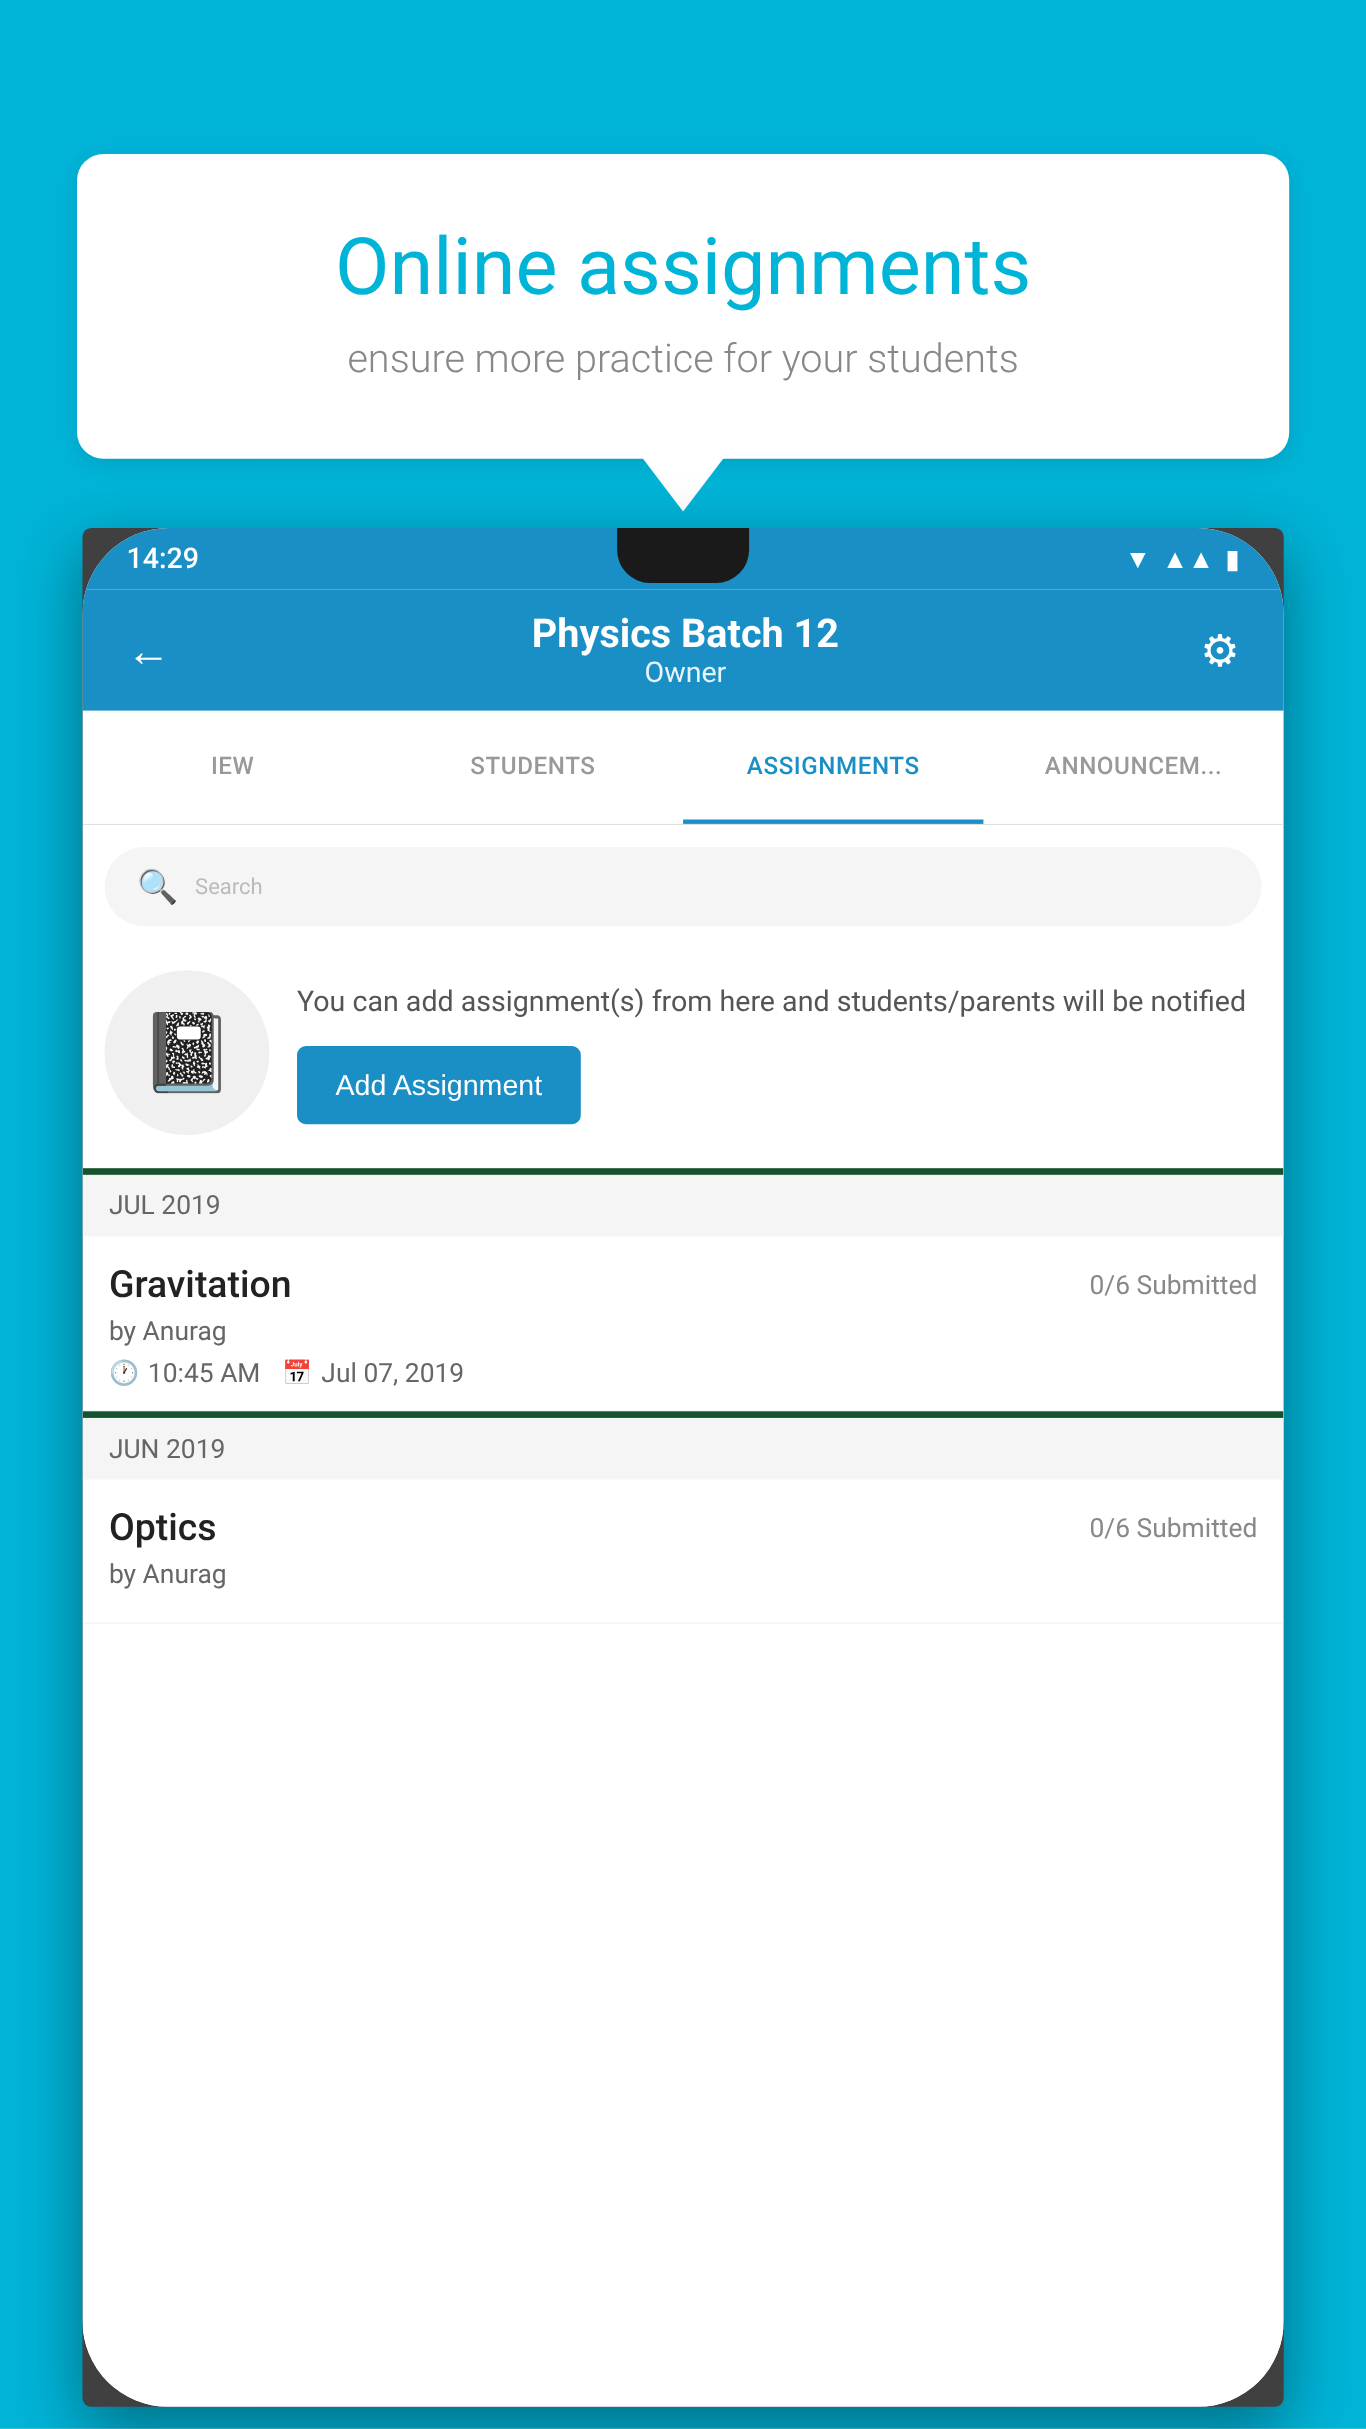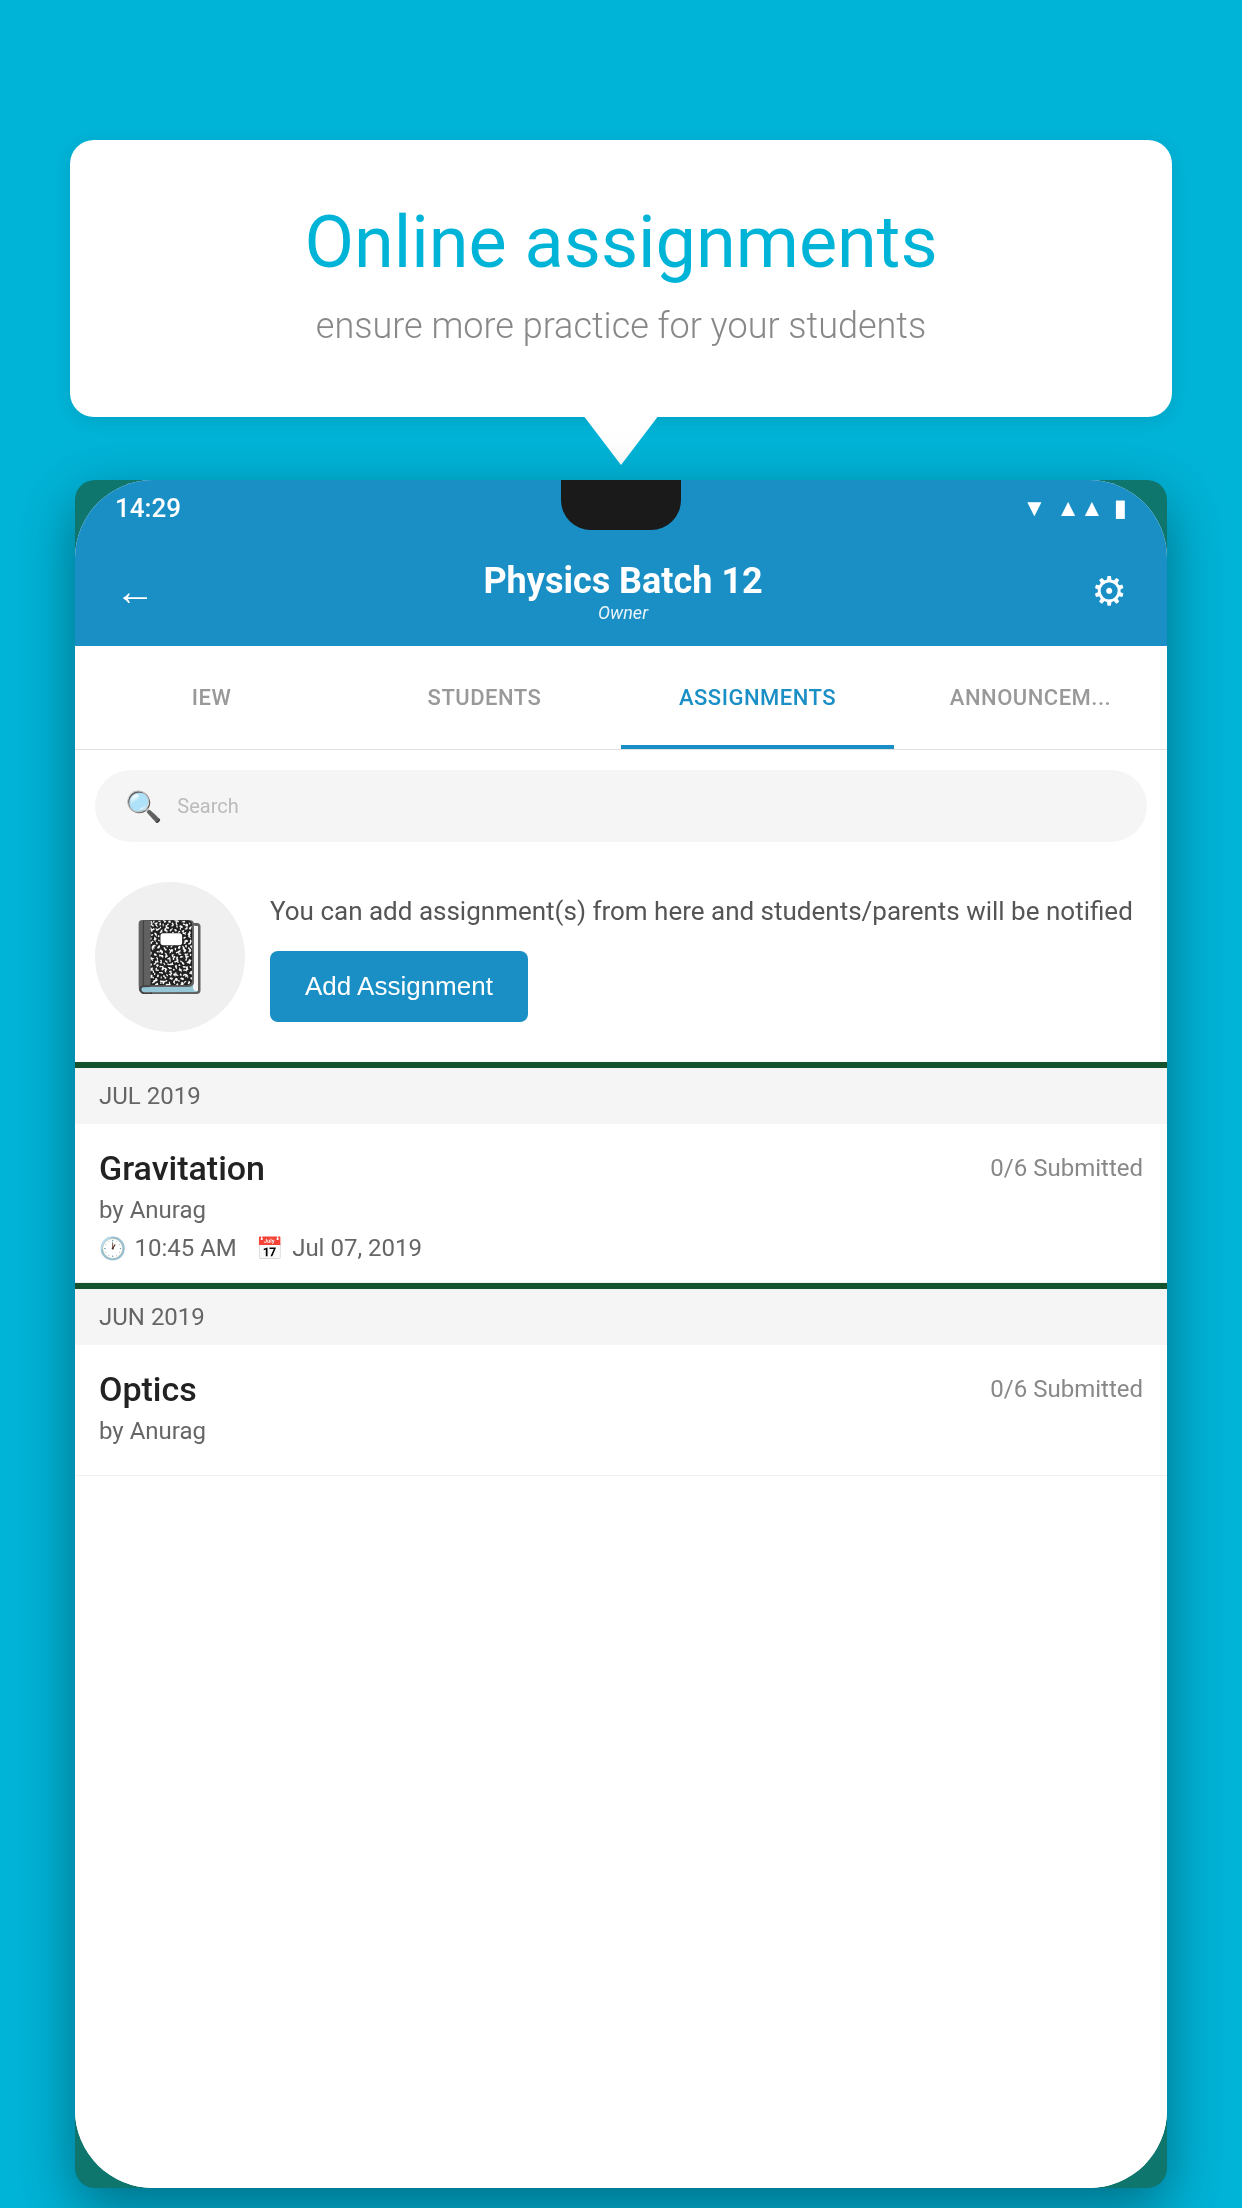--- a/index.html
+++ b/index.html
@@ -57,22 +57,22 @@
       font-weight: 300;
     }
 
     
     .phone-frame {
       position: absolute;
       top: 480px;
       left: 75px;
       right: 75px;
       bottom: 20px;
-      background: #0f766e;
-      border-radius: 20px;
+      background: #404040;
+      border-radius: 8px;
       padding: 0;
       box-shadow: 0 20px 60px rgba(0,0,0,0.4);
       overflow: hidden;
     }
 
     
     .phone-screen {
       position: absolute;
       top: 0;
       left: 0;
@@ -145,23 +145,22 @@
     }
 
     .app-bar-title {
       color: white;
       font-size: 36px;
       font-weight: 700;
     }
 
     .app-bar-subtitle {
       color: rgba(255,255,255,0.9);
-      font-size: 18px;
+      font-size: 26px;
       font-weight: 400;
-      font-style: italic;
     }
 
     .settings-icon {
       color: white;
       font-size: 40px;
       cursor: pointer;
       padding: 10px;
     }
 
     

